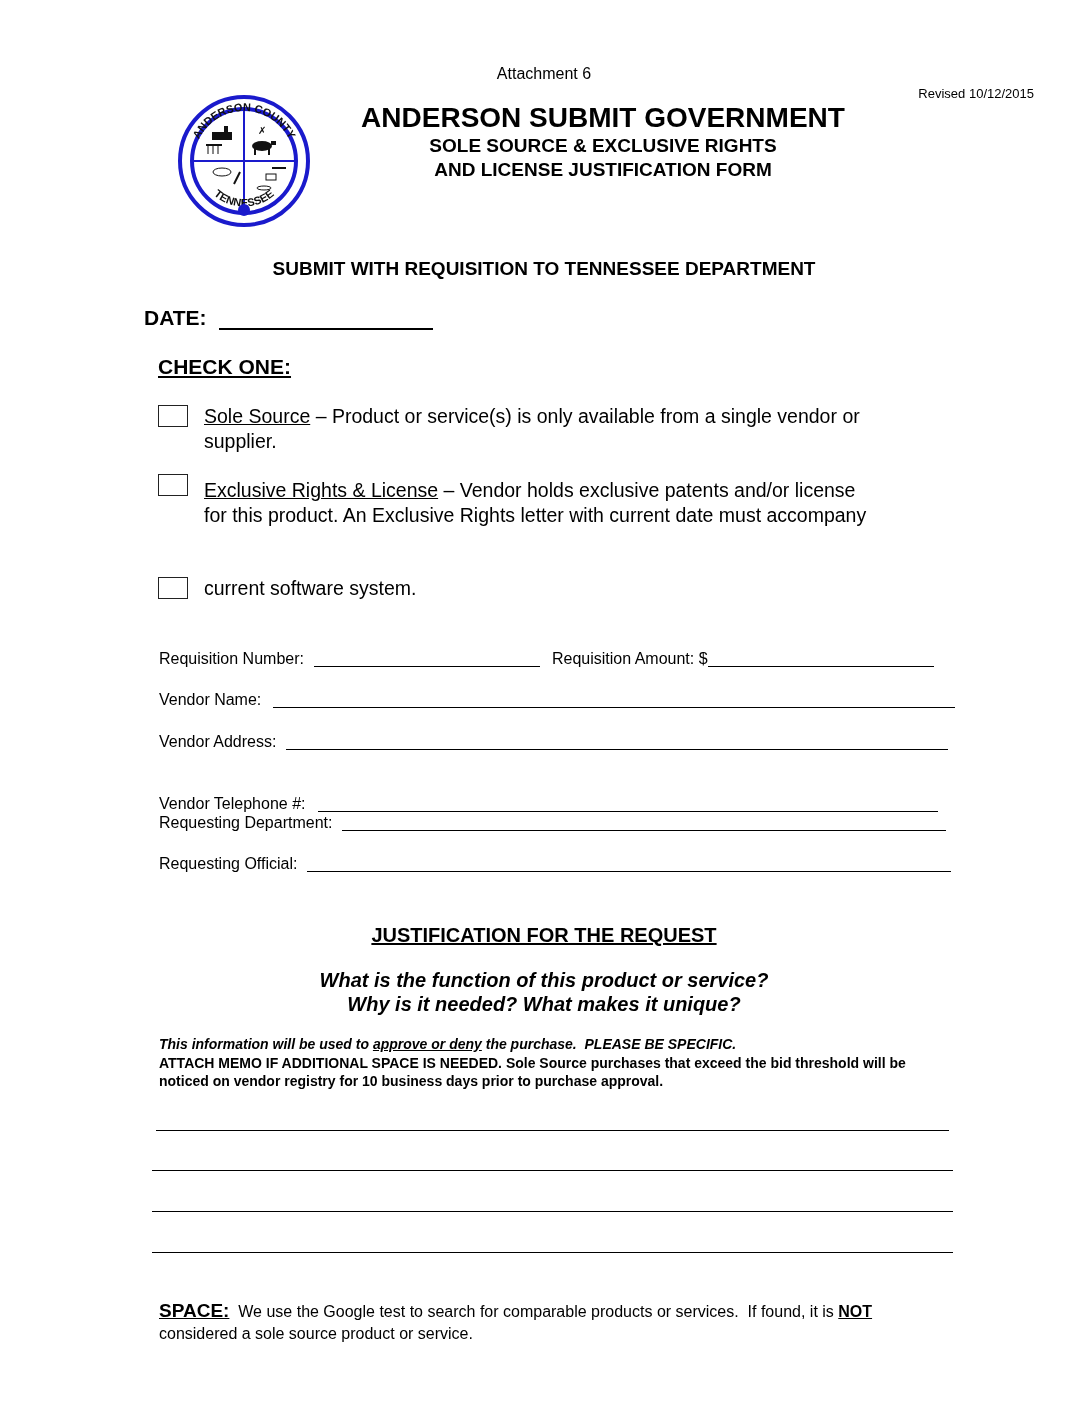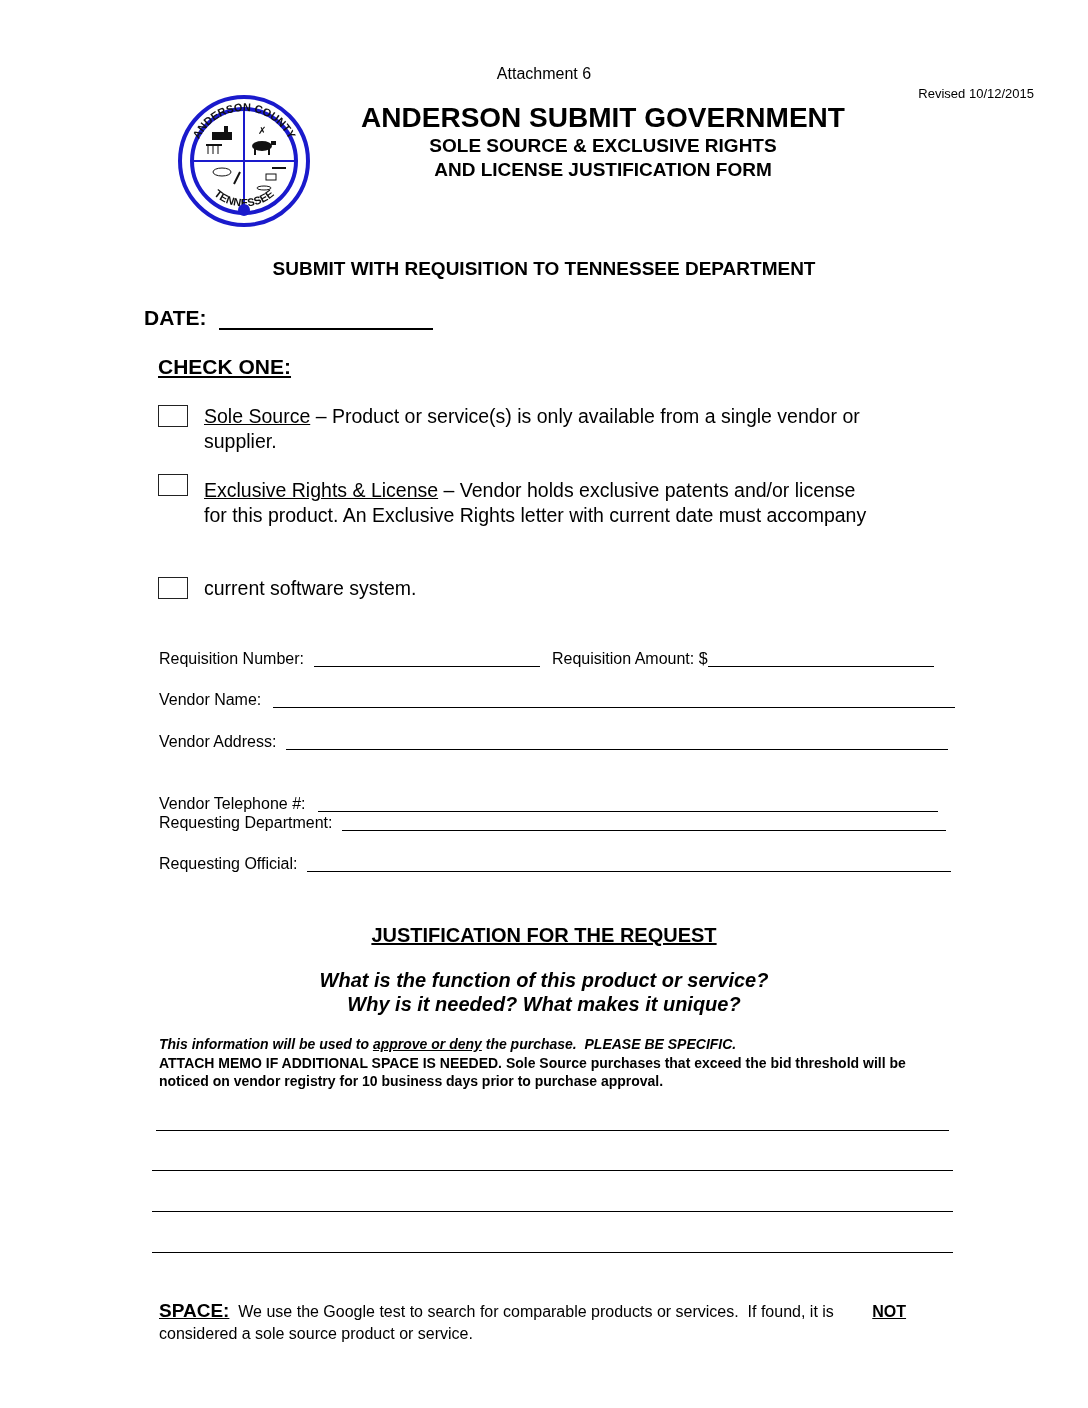--- a/index.html
+++ b/index.html
@@ -20,21 +20,21 @@
     .opt-text u { text-decoration: underline; }
     .field { left: 159px; font-size: 16px; display: flex; align-items: flex-start; }
     .fline { display: inline-block; border-bottom: 1.5px solid #000; height: 16px; }
     .just-title { left: 0; width: 1088px; top: 924px; text-align: center; font-weight: bold; font-size: 20px; text-decoration: underline; }
     .just-q { left: 0; width: 1088px; text-align: center; font-weight: bold; font-style: italic; font-size: 20px; }
     .info { left: 159px; font-size: 14px; font-weight: bold; }
     .info i { font-style: italic; }
     .jline { border-bottom: 1.5px solid #000; height: 0; }
     .note { left: 159px; top: 1300px; font-size: 16px; line-height: 22px; width: 800px; }
     .note .nlabel { font-weight: bold; font-size: 19px; text-decoration: underline; }
-    .note .not { font-weight: bold; text-decoration: underline; margin-left: 34px; }
+    .note .not { font-weight: bold; text-decoration: underline; }
   </style>
 </head>
 <body>
 
 <div class="abs attachment">Attachment 6</div>
 <div class="abs revised">Revised 10/12/2015</div>
 
 <div class="abs logo">
   <svg width="144" height="134" viewBox="0 0 144 134">
     <defs>

